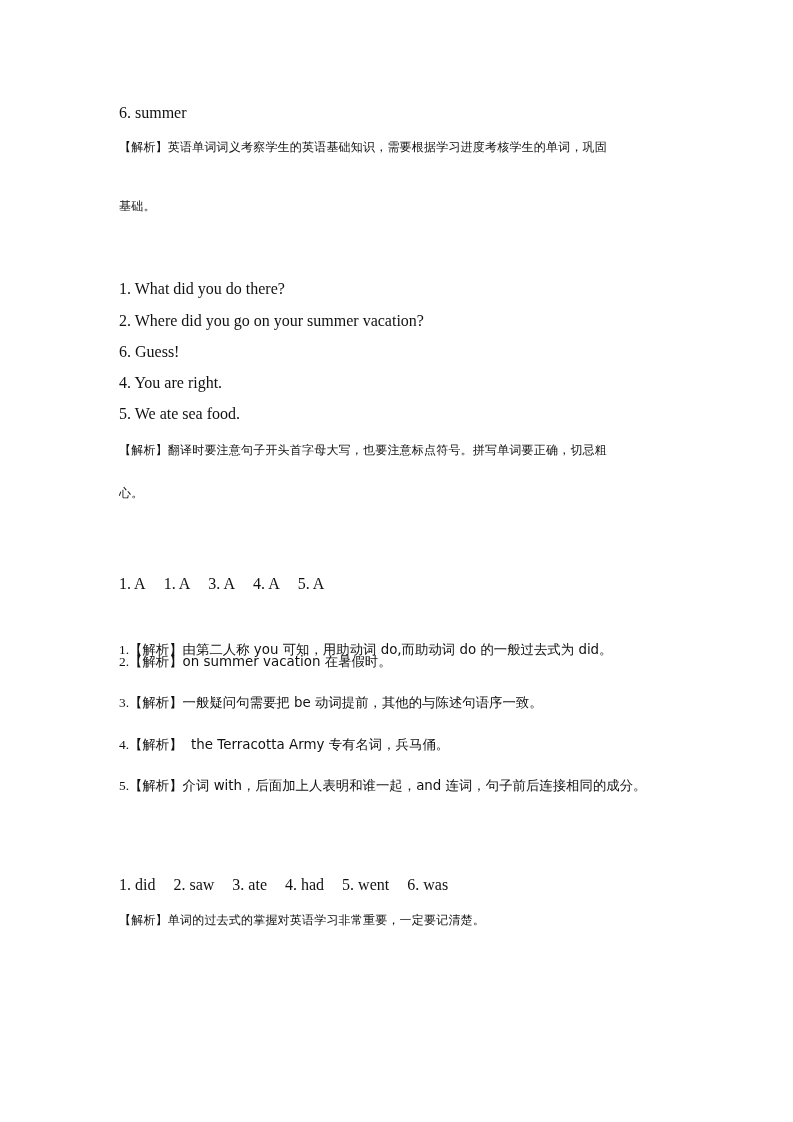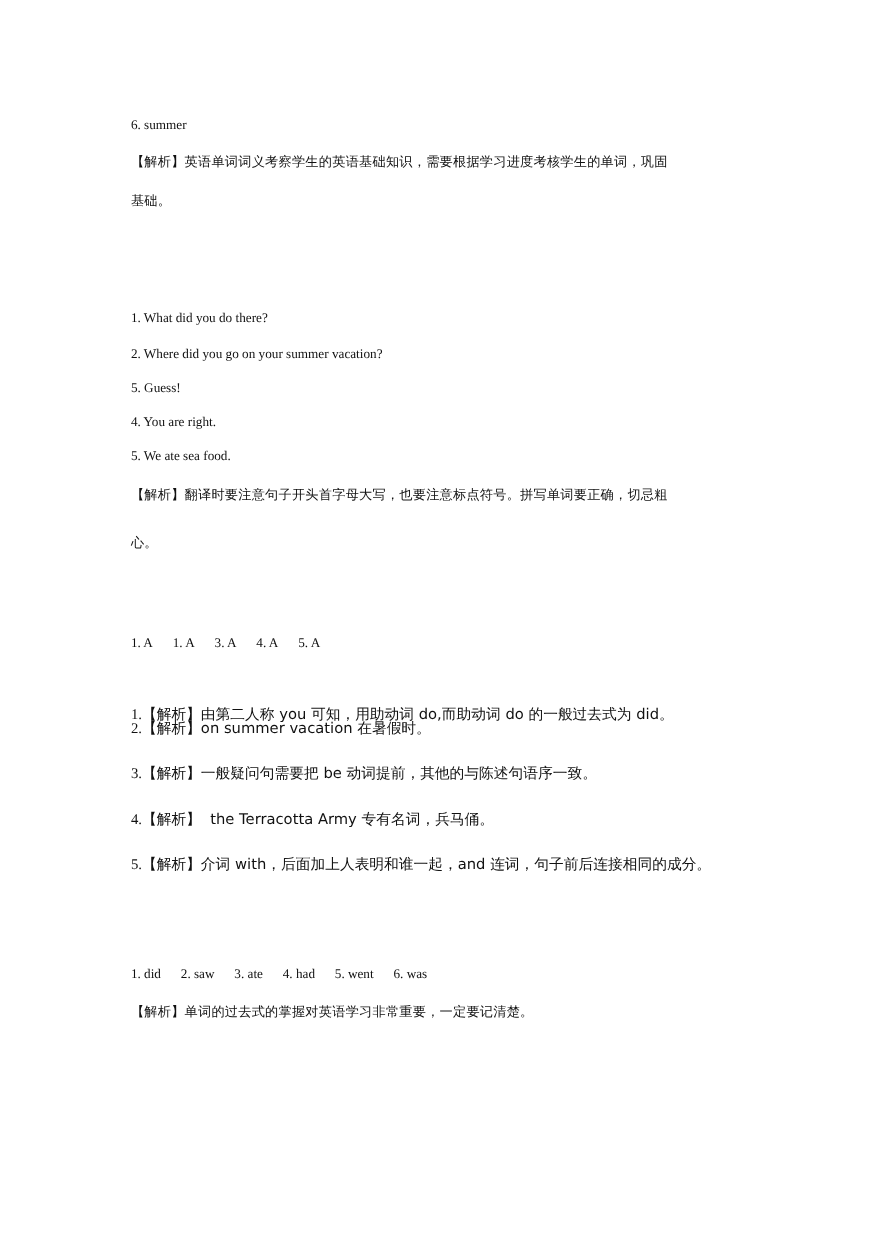--- a/index.html
+++ b/index.html
@@ -3,37 +3,37 @@
 <meta charset="utf-8">
 <style>
   html, body { margin: 0; padding: 0; background: #ffffff; }
   body {
     width: 793px; height: 1122px; position: relative; overflow: hidden;
     font-family: "Liberation Serif", "DejaVu Serif", serif;
     color: #111111;
   }
   .line {
     position: absolute; left: 119px; white-space: nowrap;
-    font-size: 12px; line-height: 16px;
+    font-size: 16px; line-height: 16px;
   }
   .cn { font-family: "DejaVu Sans", "Liberation Sans", sans-serif; font-size: 12px; letter-spacing: 0.2px; }
   .mix { font-size: 13.4px; }
   .mix .c { font-family: "DejaVu Sans", sans-serif; font-size: 13.4px; }
   .gap { display: inline-block; width: 18px; }
 </style>
 </head>
 <body>
 
 <div class="line" style="top:105px;">6.  summer</div>
 <div class="line cn" style="top:139px;"><span>【解析】</span><span>英语单词词义考察学生的英语基础知识，需要根据学习进度考核学生的单词，巩固</span></div>
-<div class="line cn" style="top:174px;">基础。</div>
+<div class="line cn" style="top:198px;">基础。</div>
 
 <div class="line" style="top:281px;font-family:Liberation Serif, serif;">1. What did you do there?</div>
 <div class="line" style="top:313px;">2. Where did you go on your summer vacation?</div>
-<div class="line" style="top:344px;">5. Guess!</div>
+<div class="line" style="top:344px;">6. Guess!</div>
 <div class="line" style="top:375px;">4. You are right.</div>
 <div class="line" style="top:406px;">5. We ate sea food.</div>
 <div class="line cn" style="top:442px;"><span>【解析】</span><span>翻译时要注意句子开头首字母大写，也要注意标点符号。拼写单词要正确，切忌粗</span></div>
 <div class="line cn" style="top:485px;">心。</div>
 
 <div class="line" style="top:576px;">
   <span>1.  A</span><span class="gap"></span><span>1. A</span><span class="gap"></span><span>3. A</span><span class="gap"></span><span>4. A</span><span class="gap"></span><span>5. A</span>
 </div>
 <div class="line mix" style="top:611px;margin-top:31px;"><span>1.</span><span class="c">【解析】</span><span class="c">由第二人称 you 可知，用助动词 do,而助动词 do 的一般过去式为 did。</span></div>
 <div class="line mix" style="top:654px;"><span>2.</span><span class="c">【解析】</span><span class="c">on summer vacation 在暑假时。</span></div>

